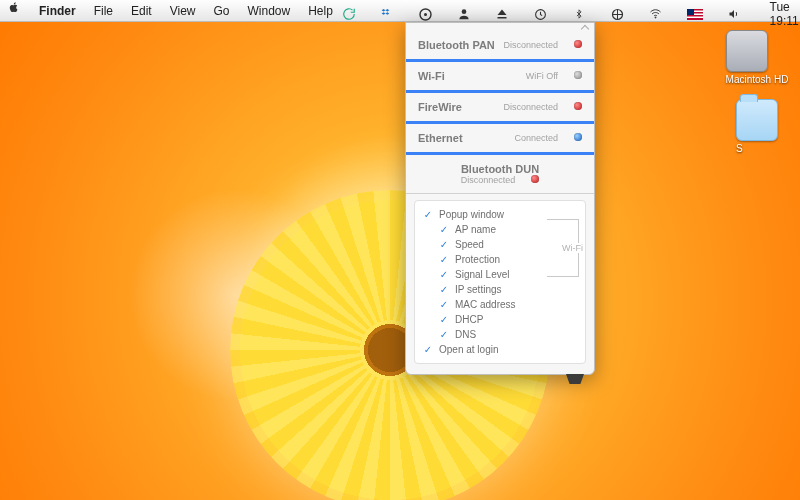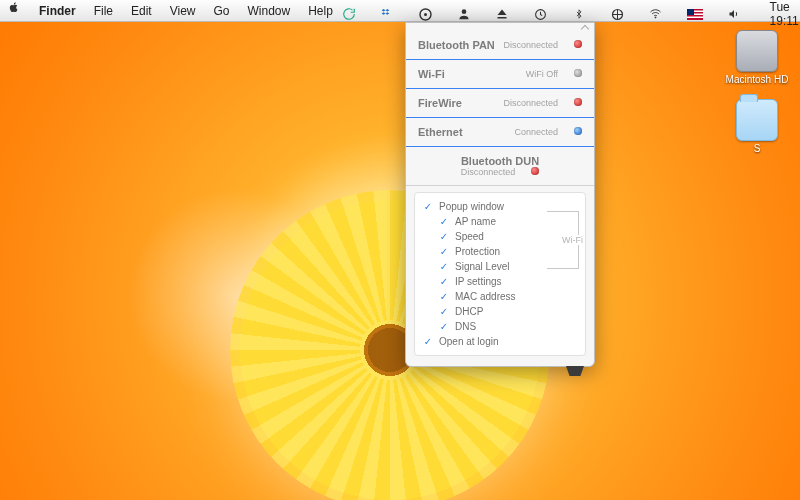--- a/index.html
+++ b/index.html
@@ -99,21 +99,21 @@
     top: 30px;
     display: flex;
     flex-direction: column;
     gap: 14px;
     align-items: center;
     width: 70px;
   }
   .desktop-icon {
     display: flex;
     flex-direction: column;
-    align-items: center;
+    align-items: flex-start;
     gap: 2px;
     cursor: default;
   }
   .desktop-icon .glyph {
     width: 42px; height: 42px;
     border-radius: 6px;
     display:flex; align-items:center; justify-content:center;
     font-size: 22px;
     box-shadow: 0 1px 2px rgba(0,0,0,0.35);
   }
@@ -166,21 +166,21 @@
     border-top:1px solid #aaa;
     border-right:1px solid #aaa;
     transform: rotate(-45deg);
   }
   .net-list { padding-top: 8px; }
   .net-row {
     display: flex;
     align-items: center;
     justify-content: space-between;
     padding: 8px 12px;
-    border-bottom: 1px solid #3b82f6;
+    border-bottom: 3px solid #3b82f6;
   }
   .net-row:last-child { border-bottom: 1px solid #d2d2d2; flex-direction: column; }
   .net-name { font-weight: bold; color: #7c7c7c; font-size: 11px; }
   .net-status {
     display: flex;
     align-items: flex-start;
     gap: 16px;
     font-size: 9px;
     color: #a2a2a2;
   }

